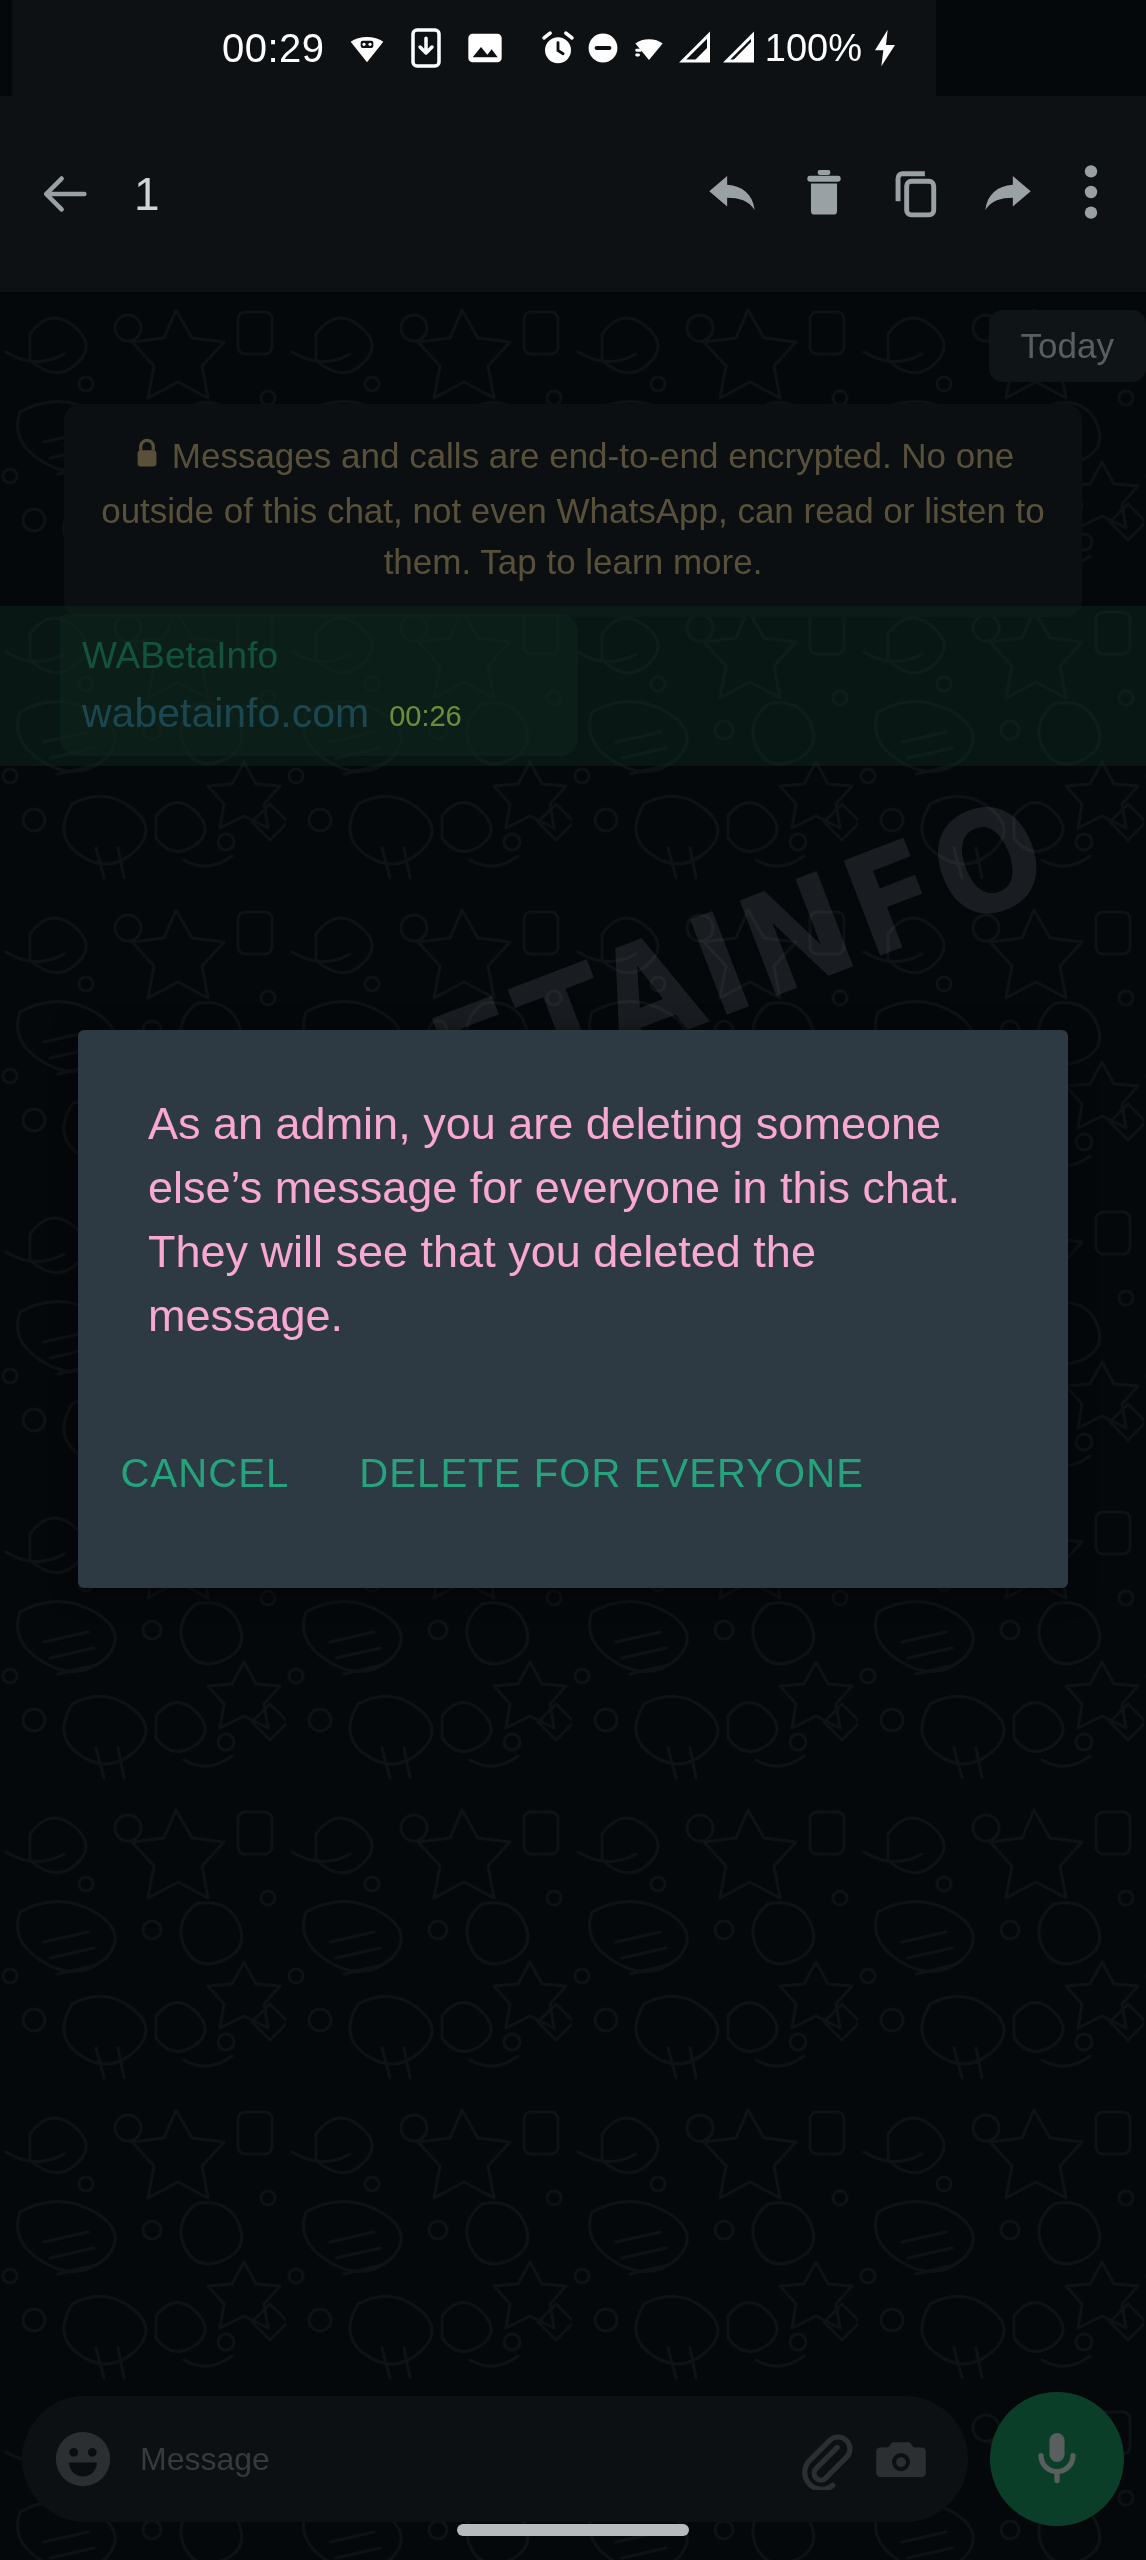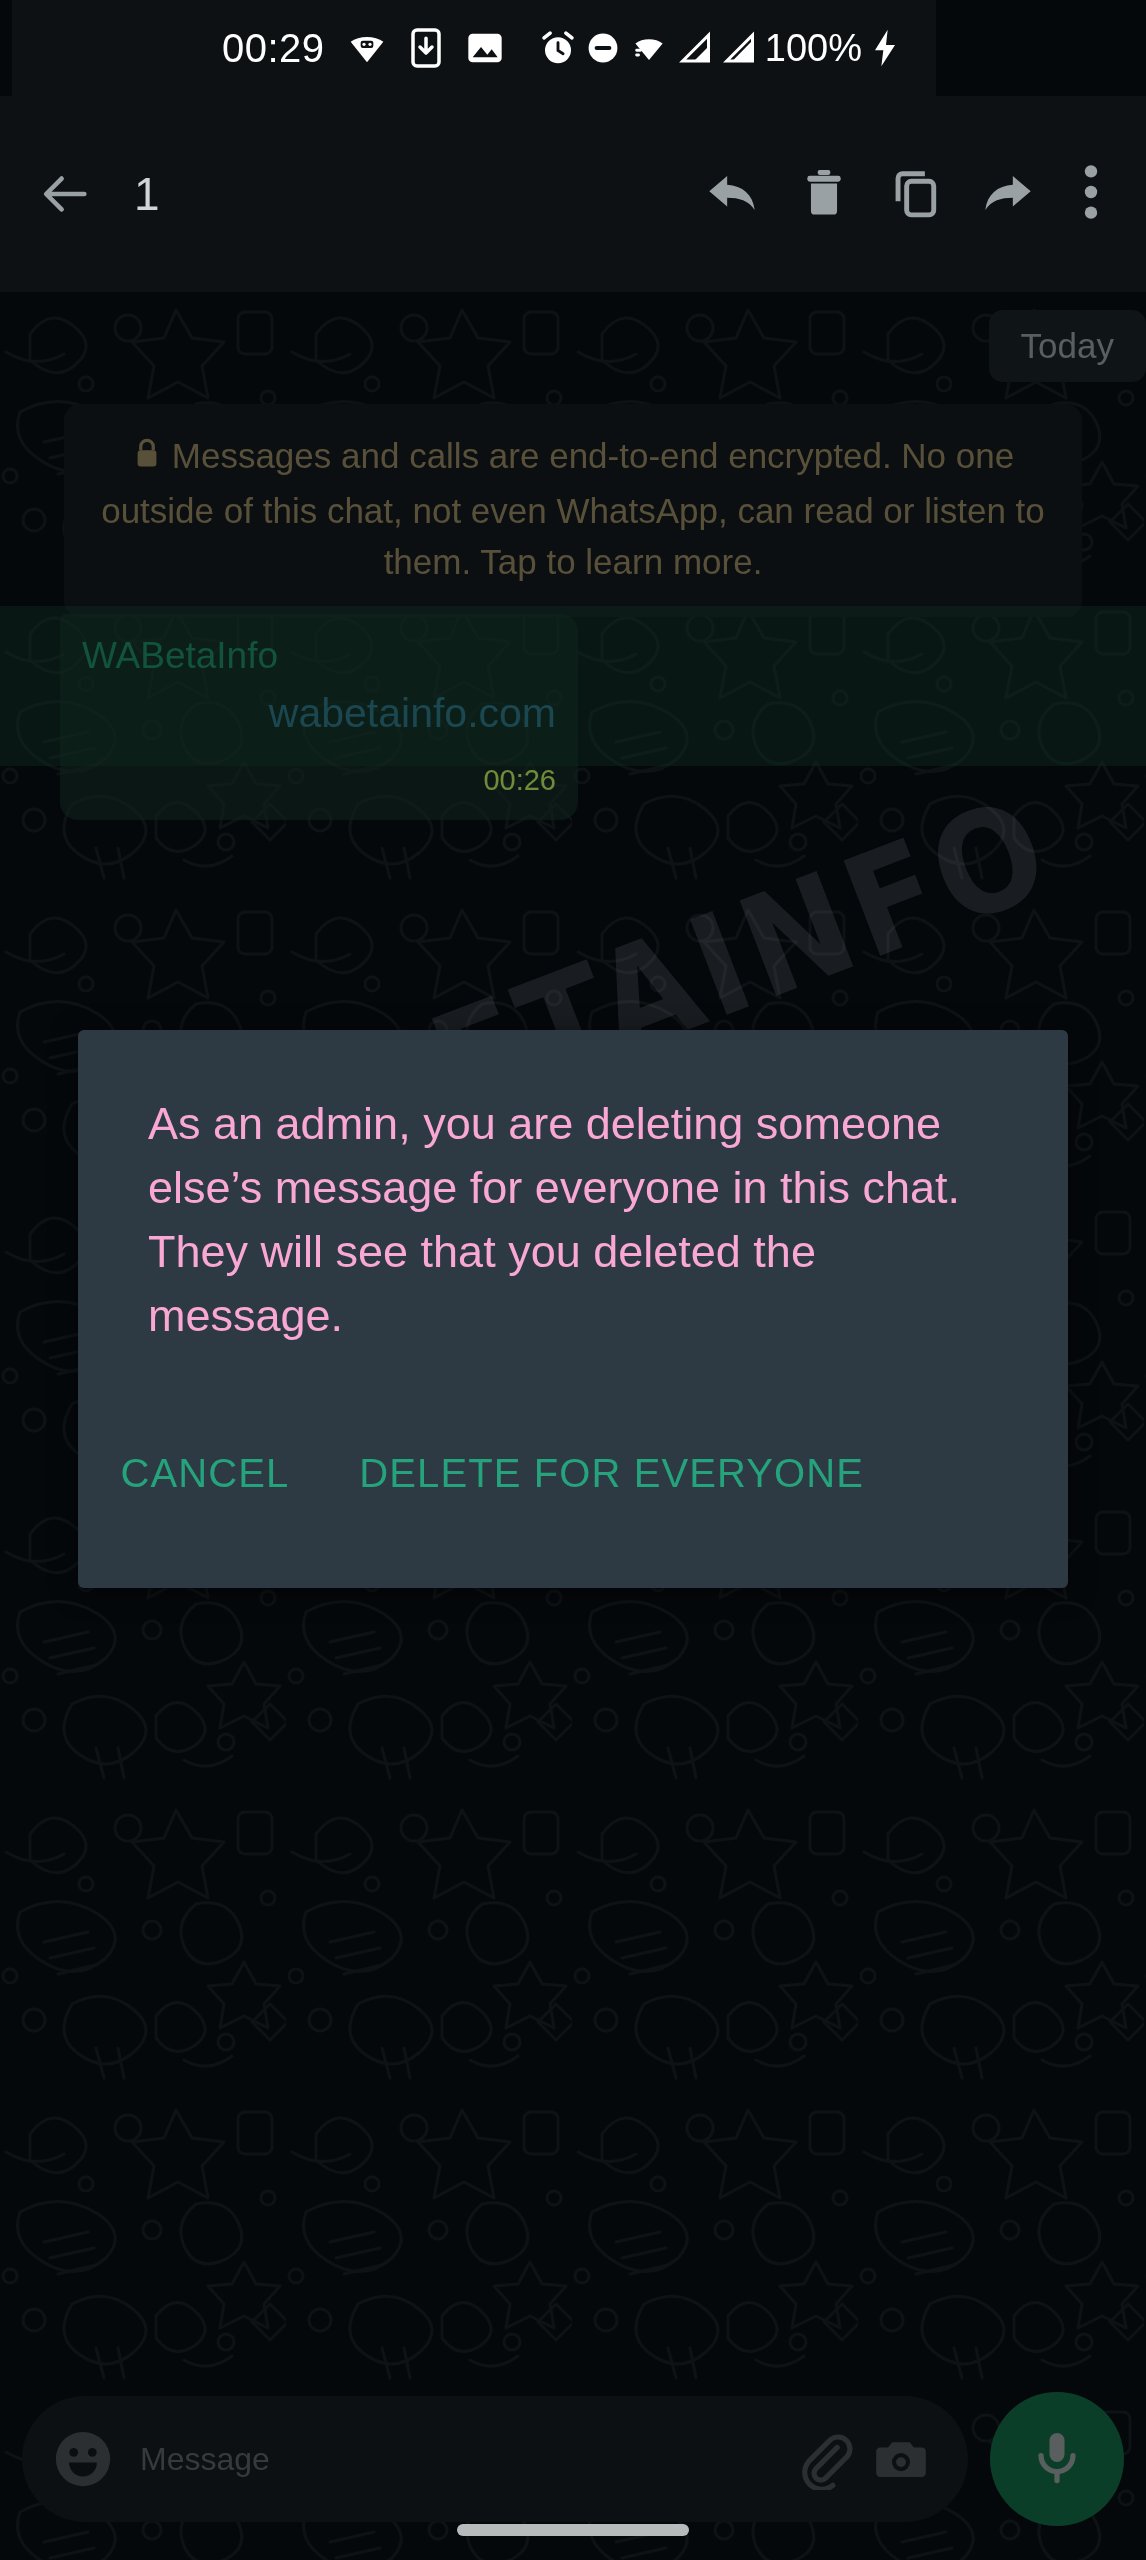--- a/index.html
+++ b/index.html
@@ -155,21 +155,20 @@
   .bubble .sender {
     color: #1f8f6a;
     font-size: 37px;
     line-height: 48px;
     margin-bottom: 6px;
   }
   .bubble .bodyrow {
     display: flex;
     align-items: flex-end;
     gap: 20px;
-    flex-direction: column;
   }
   .bubble .link {
     color: #2f7a8c;
     font-size: 41px;
     line-height: 54px;
   }
   .bubble .time {
     color: #bef264;
     font-size: 29px;
     line-height: 40px;

